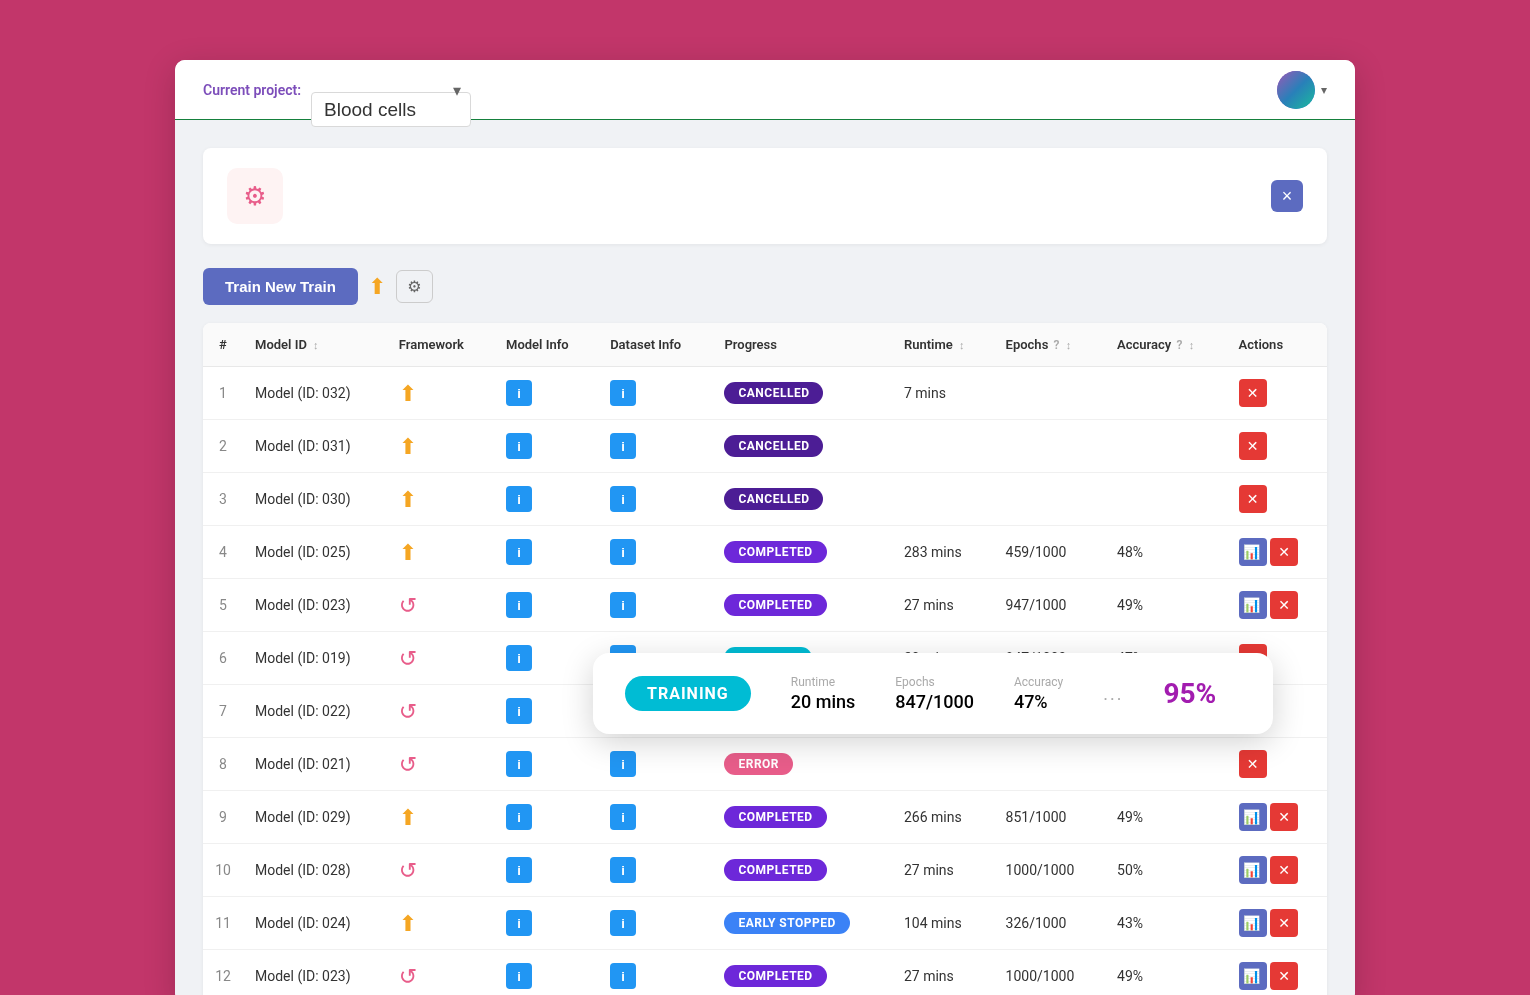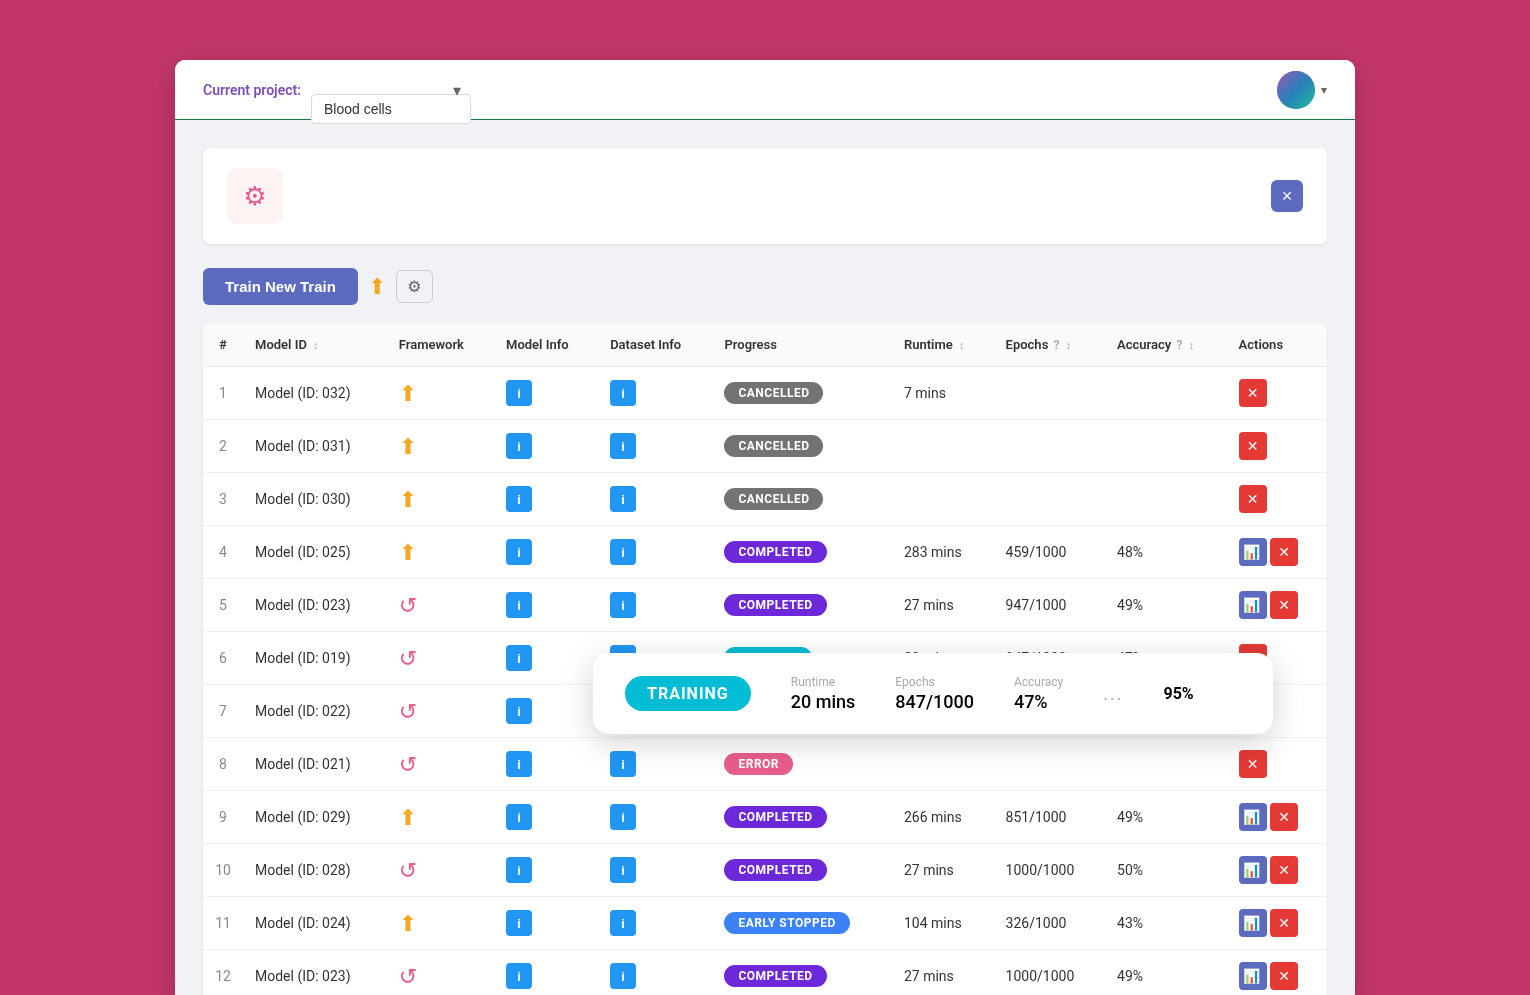--- a/index.html
+++ b/index.html
@@ -37,21 +37,21 @@
     }
     .current-project-label {
       color: #7c4dba;
       font-weight: 600;
       font-size: 14px;
     }
     .project-select {
       border: 1px solid #d9d9d9;
       border-radius: 4px;
       padding: 6px 32px 6px 12px;
-      font-size: 14px;
+      font-size: 19px;
       color: #333;
       background: #fff;
       appearance: none;
       cursor: pointer;
       min-width: 160px;
       position: relative;
       margin-top: 39px;
     }
     .select-wrapper {
       position: relative;
@@ -245,21 +245,21 @@
     .badge {
       display: inline-block;
       padding: 4px 14px;
       border-radius: 20px;
       font-size: 12px;
       font-weight: 700;
       letter-spacing: 0.5px;
       color: #fff;
       text-transform: uppercase;
     }
-    .badge-cancelled { background: #737373; }
+    .badge-cancelled { background: #4c1d95; }
     .badge-completed { background: #6d28d9; }
     .badge-training { background: #00bcd4; }
     .badge-error { background: #e85d8a; }
     .badge-early-stopped { background: #3b82f6; }
     .chart-btn {
       background: #5c6bc0;
       color: #fff;
       border: none;
       border-radius: 4px;
       width: 28px;
@@ -311,23 +311,23 @@
     .tooltip-stat-label {
       font-size: 12px;
       color: #aaa;
       margin-bottom: 2px;
     }
     .tooltip-stat-val {
       font-size: 18px;
       font-weight: 500;
     }
     .tooltip-percent {
-      font-size: 16px;
+      font-size: 28px;
       font-weight: 700;
-      color: #000000;
+      color: #a21caf;
     }
     .tooltip-ellipsis {
       color: #aaa;
       font-size: 18px;
       letter-spacing: 2px;
     }
     .help-icon {
       font-size: 12px;
       color: #aaa;
       margin-left: 2px;

